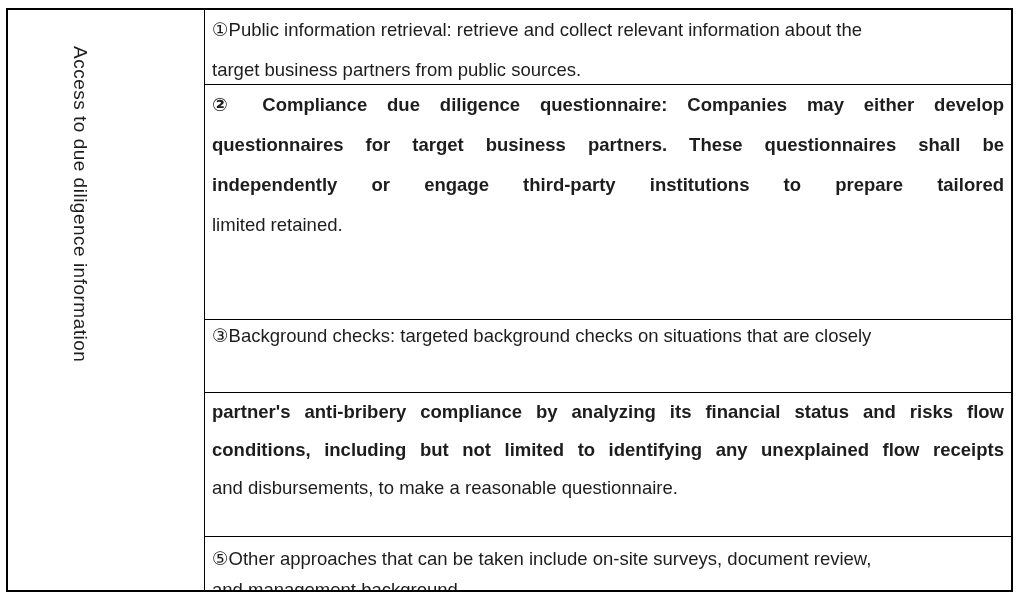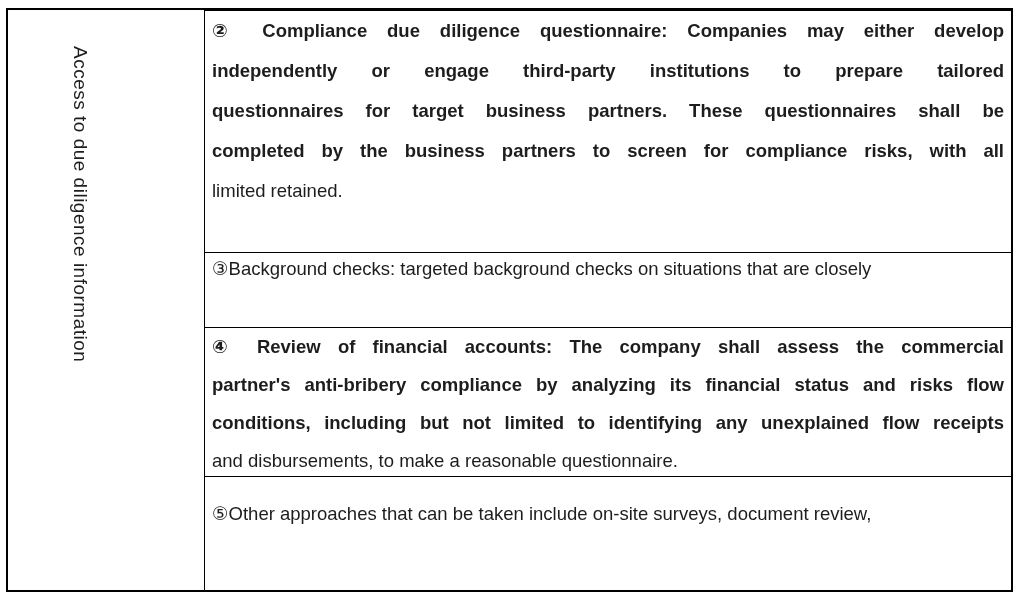--- a/index.html
+++ b/index.html
@@ -50,56 +50,58 @@
   .cell {
     box-sizing: border-box;
     padding: 0 7px;
     overflow: hidden;
     font-size: 18.5px;
   }
   .r1 { height: 77px;  line-height: 40px; }
   .r2 { height: 206px; line-height: 40px; border-top: 1.5px solid #000000; }
   .r3 { height: 75px;  line-height: 31px; border-top: 1.5px solid #000000; margin-top: 36px; }
   .r4 { height: 149px; line-height: 38px; border-top: 1.5px solid #000000; }
-  .r5 { height: 56px;  line-height: 31px; border-top: 1.5px solid #000000; padding-top: 21px; }
+  .r5 { height: 56px;  line-height: 31px; border-top: 1.5px solid #000000; padding-top: 6px; }
   .ln {
     text-align: justify;
     text-align-last: left;
     overflow: hidden;
     white-space: normal;
   }
   .ln.j { text-align-last: justify; font-weight: bold; }
 </style>
 </head>
 <body>
 
 <div class="page">
   <div class="tbl">
 
     <div class="cell-left">
       <div class="vtext">Access to due diligence information</div>
     </div>
 
     <div class="col-right">
 
+      <div class="cell r1">
+        <div class="ln">①Public information retrieval: retrieve and collect relevant information about the</div>
+        <div class="ln">target business partners from public sources.</div>
+      </div>
 
       <div class="cell r2">
         <div class="ln j">② Compliance due diligence questionnaire: Companies may either develop</div>
+        <div class="ln j">questionnaires for target business partners. These questionnaires shall be</div>
         <div class="ln j">independently or engage third-party institutions to prepare tailored</div>
-        <div class="ln j">questionnaires for target business partners. These questionnaires shall be</div>
-        <div class="ln j">completed by the business partners to screen for compliance risks, with all</div>
         <div class="ln">limited retained.</div>
       </div>
 
       <div class="cell r3">
         <div class="ln">③Background checks: targeted background checks on situations that are closely</div>
       </div>
 
       <div class="cell r4">
-        <div class="ln j">④ Review of financial accounts: The company shall assess the commercial</div>
         <div class="ln j">partner's anti-bribery compliance by analyzing its financial status and risks flow</div>
         <div class="ln j">conditions, including but not limited to identifying any unexplained flow receipts</div>
         <div class="ln">and disbursements, to make a reasonable questionnaire.</div>
       </div>
 
       <div class="cell r5">
         <div class="ln">⑤Other approaches that can be taken include on-site surveys, document review,</div>
         <div class="ln">and management background.</div>
       </div>
 

